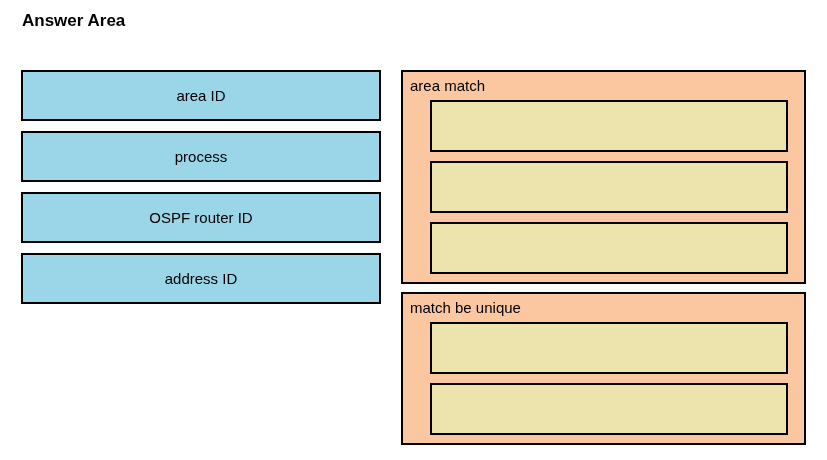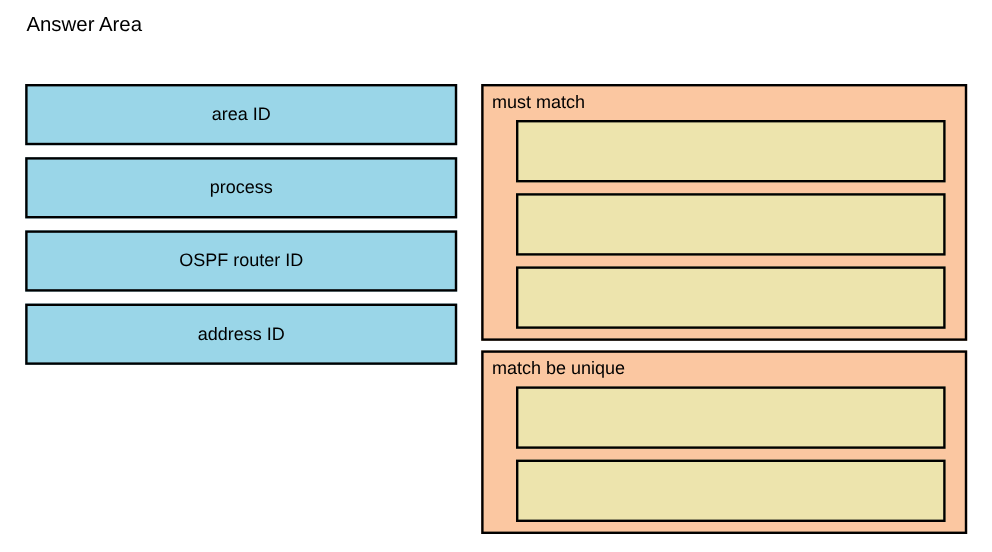--- a/index.html
+++ b/index.html
@@ -14,21 +14,21 @@
     position:relative;
     background:#ffffff;
     font-family:"Liberation Sans", sans-serif;
     color:#000;
     overflow:hidden;
   }
   .page-title{
     position:absolute;
     left:22px; top:11px;
     font-size:17px;
-    font-weight:normal;
+    font-weight:bold;
   }
   
   .token-col{
     position:absolute;
     left:21px; top:70px;
     width:360px;
     display:flex;
     flex-direction:column;
     gap:10px;
   }
@@ -81,21 +81,21 @@
 <div class="token-col">
   <div class="token">area ID</div>
   <div class="token">process</div>
   <div class="token">OSPF router ID</div>
   <div class="token">address ID</div>
 </div>
 
 <div class="group-col">
 
   <div class="drop-group">
-    <span class="group-label">must match</span>
+    <span class="group-label">area match</span>
     <div class="slots">
       <div class="slot"></div>
       <div class="slot"></div>
       <div class="slot"></div>
     </div>
   </div>
 
   <div class="drop-group">
     <span class="group-label">match be unique</span>
     <div class="slots">

